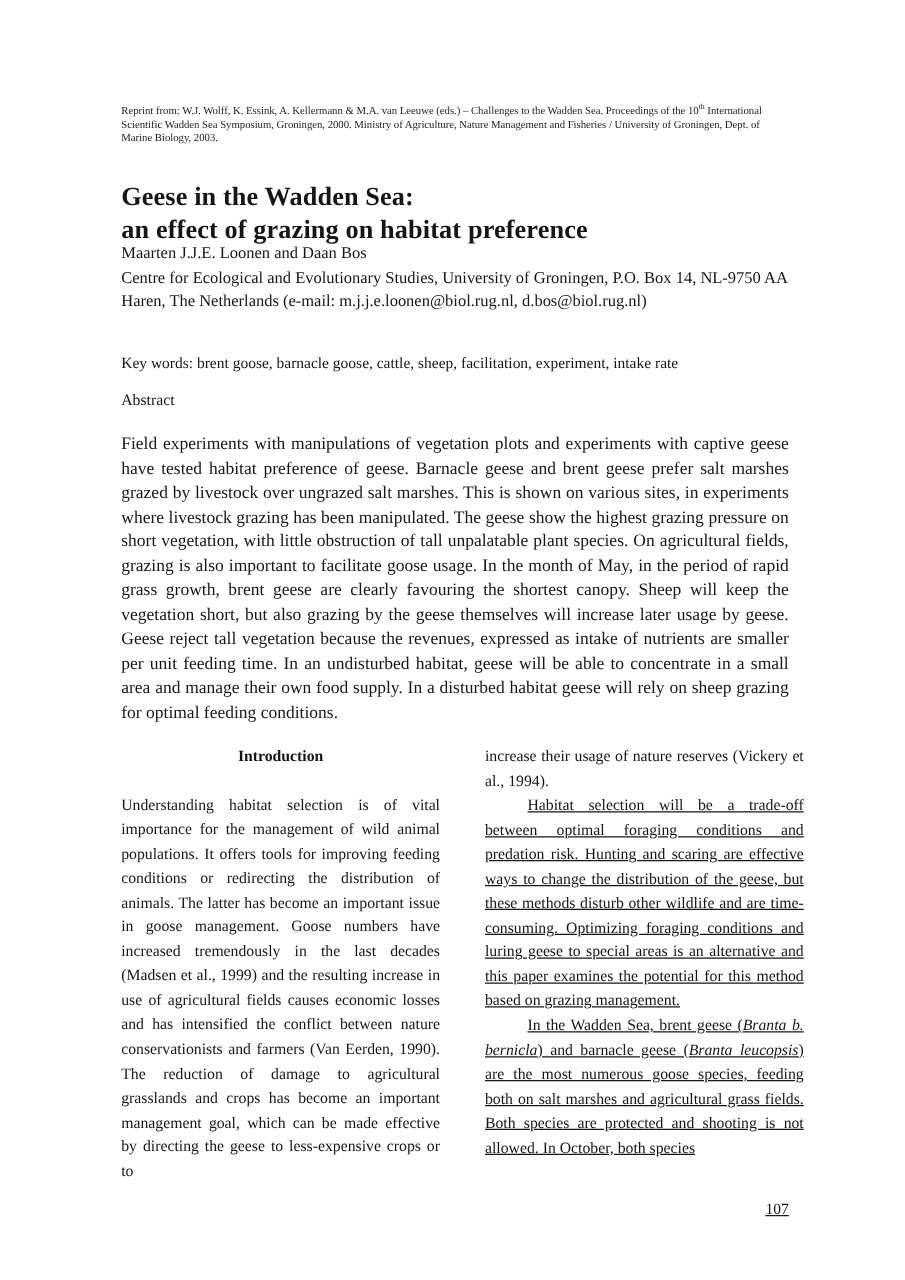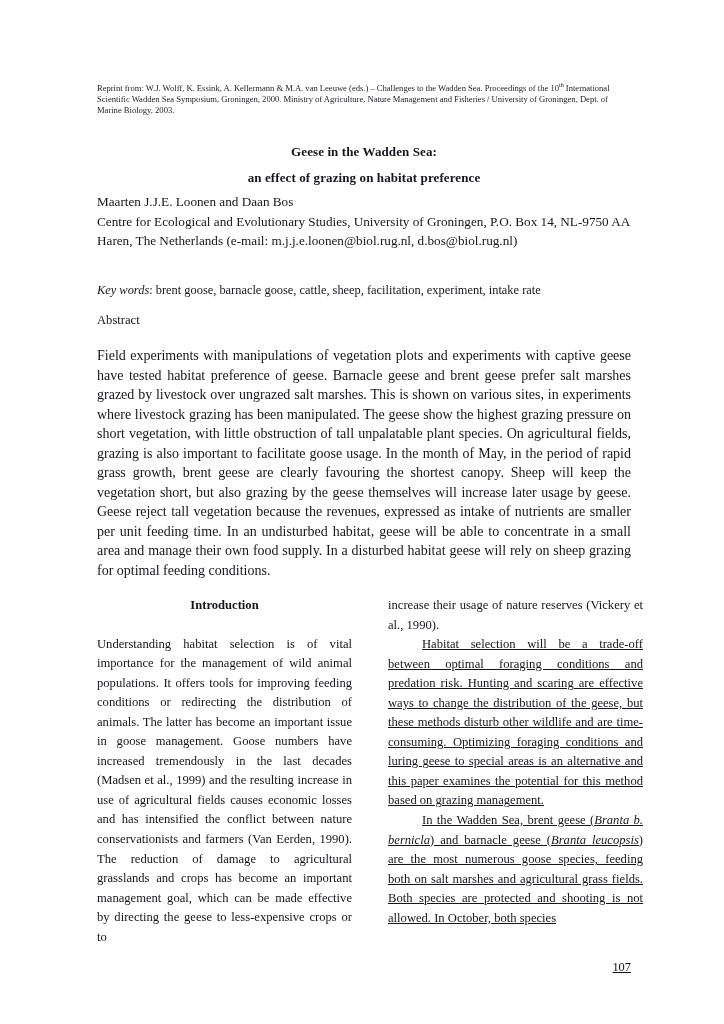--- a/index.html
+++ b/index.html
@@ -44,22 +44,22 @@
     vertical-align: super;
     line-height: 0;
   }
 
   
   .title {
     position: absolute;
     top: 130px;
     left: 0;
     width: 534px;
-    text-align: center;
-    font-size: 13px;
+    text-align: left;
+    font-size: 21px;
     font-weight: bold;
     line-height: 26px;
     letter-spacing: 0.1px;
   }
   .title .l2 { display: block; }
 
   
   .authors {
     position: absolute;
     top: 192px;
@@ -75,21 +75,20 @@
   
   .keywords {
     position: absolute;
     top: 282px;
     left: 0;
     width: 534px;
     font-size: 12.4px;
     line-height: 17px;
   }
   .keywords .kw-label {
-    font-style: italic;
   }
 
   
   .abstract-head {
     position: absolute;
     top: 313px;
     left: 0;
     font-size: 12.6px;
     font-weight: normal;
   }
@@ -175,21 +174,21 @@
     <div class="abstract-body">Field experiments with manipulations of vegetation plots and experiments with captive geese have tested habitat preference of geese. Barnacle geese and brent geese prefer salt marshes grazed by livestock over ungrazed salt marshes. This is shown on various sites, in experiments where livestock grazing has been manipulated. The geese show the highest grazing pressure on short vegetation, with little obstruction of tall unpalatable plant species. On agricultural fields, grazing is also important to facilitate goose usage. In the month of May, in the period of rapid grass growth, brent geese are clearly favouring the shortest canopy. Sheep will keep the vegetation short, but also grazing by the geese themselves will increase later usage by geese. Geese reject tall vegetation because the revenues, expressed as intake of nutrients are smaller per unit feeding time. In an undisturbed habitat, geese will be able to concentrate in a small area and manage their own food supply. In a disturbed habitat geese will rely on sheep grazing for optimal feeding conditions.</div>
 
     <div class="cols">
 
       <div class="col col-left">
         <div class="sec-head">Introduction</div>
         <p class="para">Understanding habitat selection is of vital importance for the management of wild animal populations. It offers tools for improving feeding conditions or redirecting the distribution of animals. The latter has become an important issue in goose management. Goose numbers have increased tremendously in the last decades (Madsen et al., 1999) and the resulting increase in use of agricultural fields causes economic losses and has intensified the conflict between nature conservationists and farmers (Van Eerden, 1990). The reduction of damage to agricultural grasslands and crops has become an important management goal, which can be made effective by directing the geese to less-expensive crops or to</p>
       </div>
 
       <div class="col col-right">
-        <p class="para">increase their usage of nature reserves (Vickery et al., 1990).</p>
+        <p class="para">increase their usage of nature reserves (Vickery et al., 1994).</p>
         <p class="para indent">Habitat selection will be a trade-off between optimal foraging conditions and predation risk. Hunting and scaring are effective ways to change the distribution of the geese, but these methods disturb other wildlife and are time-consuming. Optimizing foraging conditions and luring geese to special areas is an alternative and this paper examines the potential for this method based on grazing management.</p>
         <p class="para indent"><span>In the Wadden Sea, brent geese (</span><i>Branta b. bernicla</i><span>) and barnacle geese (</span><i>Branta leucopsis</i><span>) are the most numerous goose species, feeding both on salt marshes and agricultural grass fields. Both species are protected and  shooting is not allowed. In October, both species</span></p>
       </div>
 
     </div>
 
     <div class="folio">107</div>
 
   </div>
 </div>

